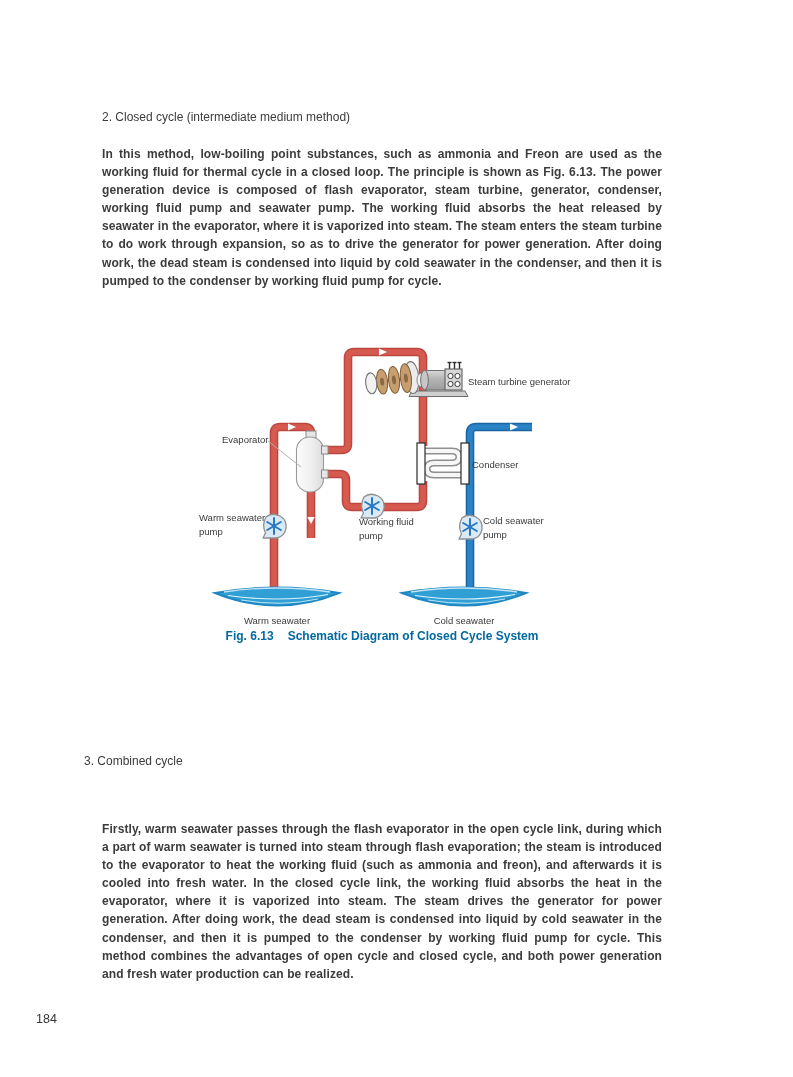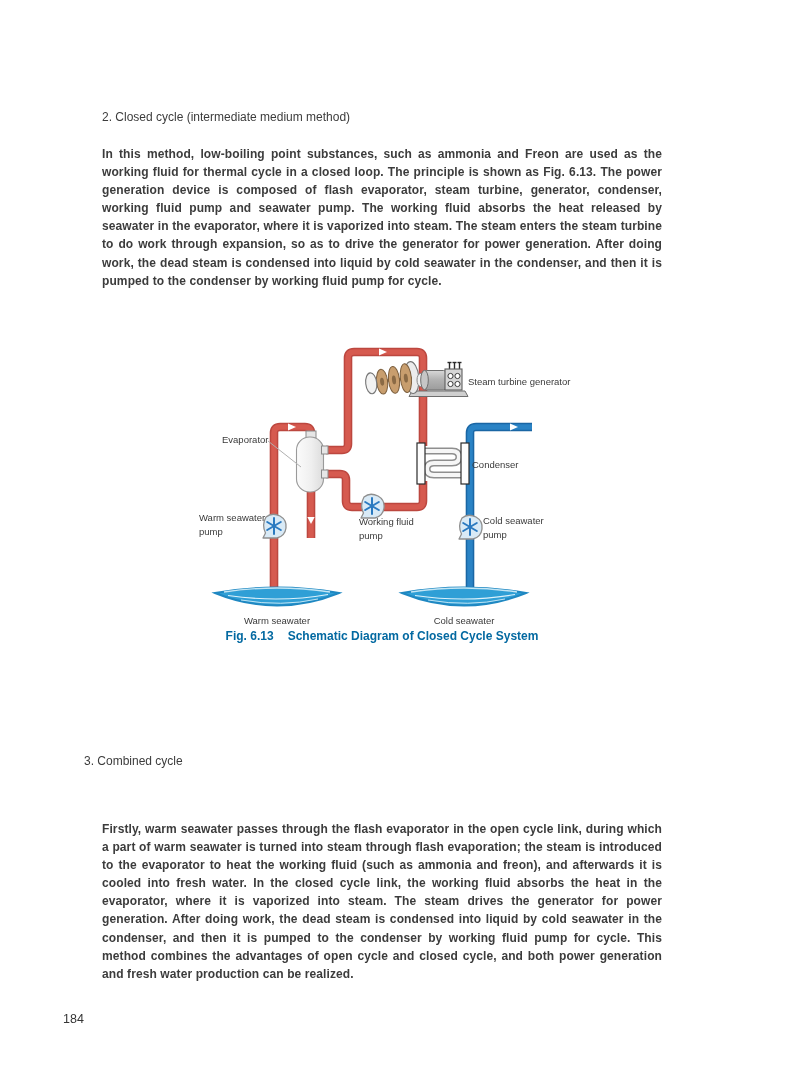--- a/index.html
+++ b/index.html
@@ -10,21 +10,21 @@
   .abs{position:absolute;}
   .h{font-size:12px;font-weight:400;line-height:18px;margin:0;color:#3c3c3c;}
   .body{
     font-size:12px;line-height:18.1px;margin:0;text-align:justify;
     color:#3c3c3c;width:560px;letter-spacing:0.1px;font-weight:bold;
   }
   .caption{
     font-size:12px;font-weight:700;color:#0369a1;width:560px;text-align:center;
   }
   .caption .cap-label{margin-right:14px;}
-  .pagenum{font-size:12.5px;color:#353535;margin-left:27px;}
+  .pagenum{font-size:12.5px;color:#353535;}
   svg text{
     font-family:"Liberation Sans","DejaVu Sans",sans-serif;
     font-size:9.5px;fill:#3a3a3a;
   }
 </style>
 </head>
 <body>
 
 <div class="page">
 

